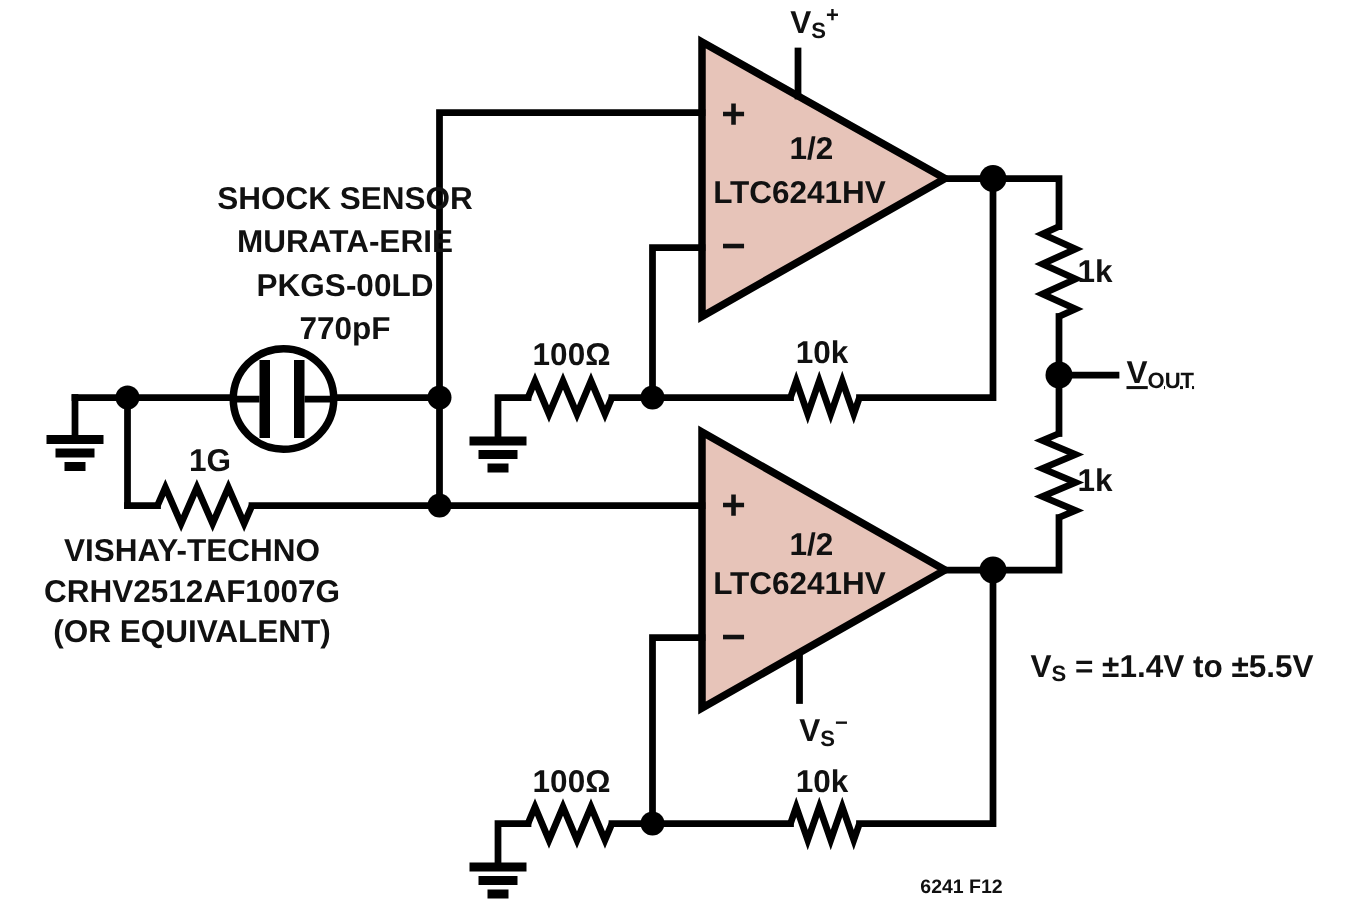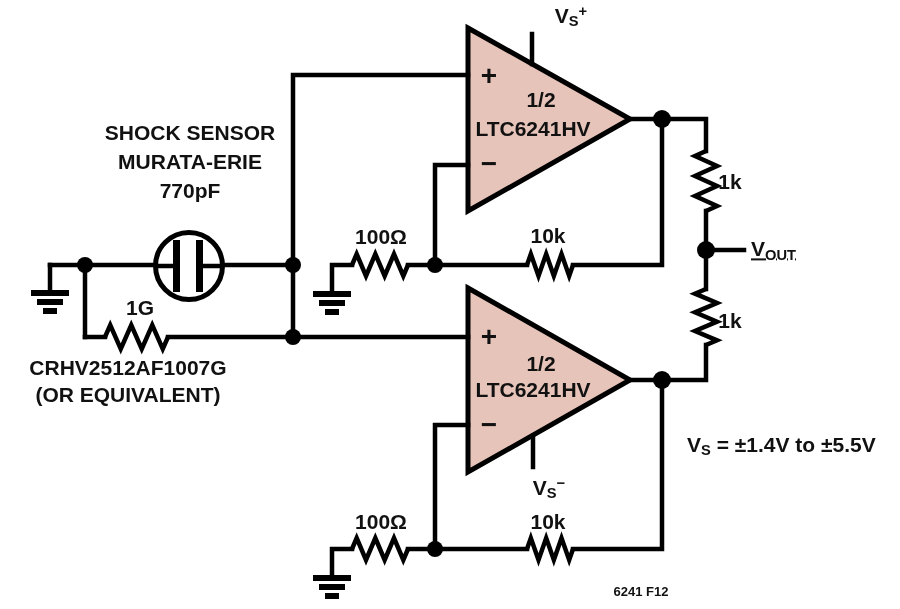--- a/index.html
+++ b/index.html
@@ -6,21 +6,21 @@
   .stage{
     position:relative;width:900px;height:609px;background:#ffffff;overflow:hidden;
     font-family:"Liberation Sans",sans-serif;color:#111;
   }
   .stage svg{position:absolute;left:0;top:0;}
   .lbl{position:absolute;font-weight:bold;font-size:21px;white-space:nowrap;color:#111;}
   .c{transform:translate(-50%,-50%);}
   .cx{transform:translateX(-50%);}
   .vmid{transform:translateY(-50%);text-decoration:underline;}
   .block{text-align:center;}
-  .sensor-block{line-height:29px;}
+  .sensor-block{line-height:29px;margin-left:40px;}
   .bias-block{line-height:27px;}
   .notes{line-height:28px;}
   .sign{font-size:28px;line-height:20px;}
   .fig{font-size:13px;}
   sub{font-size:0.70em;vertical-align:-0.22em;letter-spacing:0;}
   sup{font-size:0.70em;vertical-align:0.50em;}
 </style>
 </head>
 <body>
 
@@ -87,37 +87,39 @@
       <circle cx="435" cy="549" r="8"></circle>
       <circle cx="662" cy="119" r="9"></circle>
       <circle cx="662" cy="380" r="9"></circle>
       <circle cx="706" cy="250" r="9"></circle>
     </g>
   </svg>
 
   <div class="lbl cx block sensor-block" style="left:190px;top:118px;">
     <div>SHOCK SENSOR</div>
     <div>MURATA-ERIE</div>
+    <div>PKGS-00LD</div>
     <div>770pF</div>
   </div>
 
   <div class="lbl cx block bias-block" style="left:128px;top:354px;">
+    <div>VISHAY-TECHNO</div>
     <div>CRHV2512AF1007G</div>
     <div>(OR EQUIVALENT)</div>
   </div>
 
   <div class="lbl c" style="left:140px;top:308px;">1G</div>
   <div class="lbl c" style="left:381px;top:237px;">100Ω</div>
   <div class="lbl c" style="left:548px;top:236px;">10k</div>
   <div class="lbl c" style="left:381px;top:522px;">100Ω</div>
   <div class="lbl c" style="left:548px;top:522px;">10k</div>
   <div class="lbl c" style="left:730px;top:182px;">1k</div>
   <div class="lbl c" style="left:730px;top:321px;">1k</div>
 
-  <div class="lbl c" style="left:571px;top:16px;">
+  <div class="lbl c" style="left:543px;top:16px;">
     <span>V</span><sub>S</sub><sup>+</sup>
   </div>
   <div class="lbl c" style="left:549px;top:488px;">
     <span>V</span><sub>S</sub><sup>−</sup>
   </div>
 
   <div class="lbl c sign" style="left:489px;top:76px;">+</div>
   <div class="lbl c sign" style="left:489px;top:164px;">−</div>
   <div class="lbl c" style="left:541px;top:100px;">1/2</div>
   <div class="lbl c" style="left:533px;top:129px;">LTC6241HV</div>

